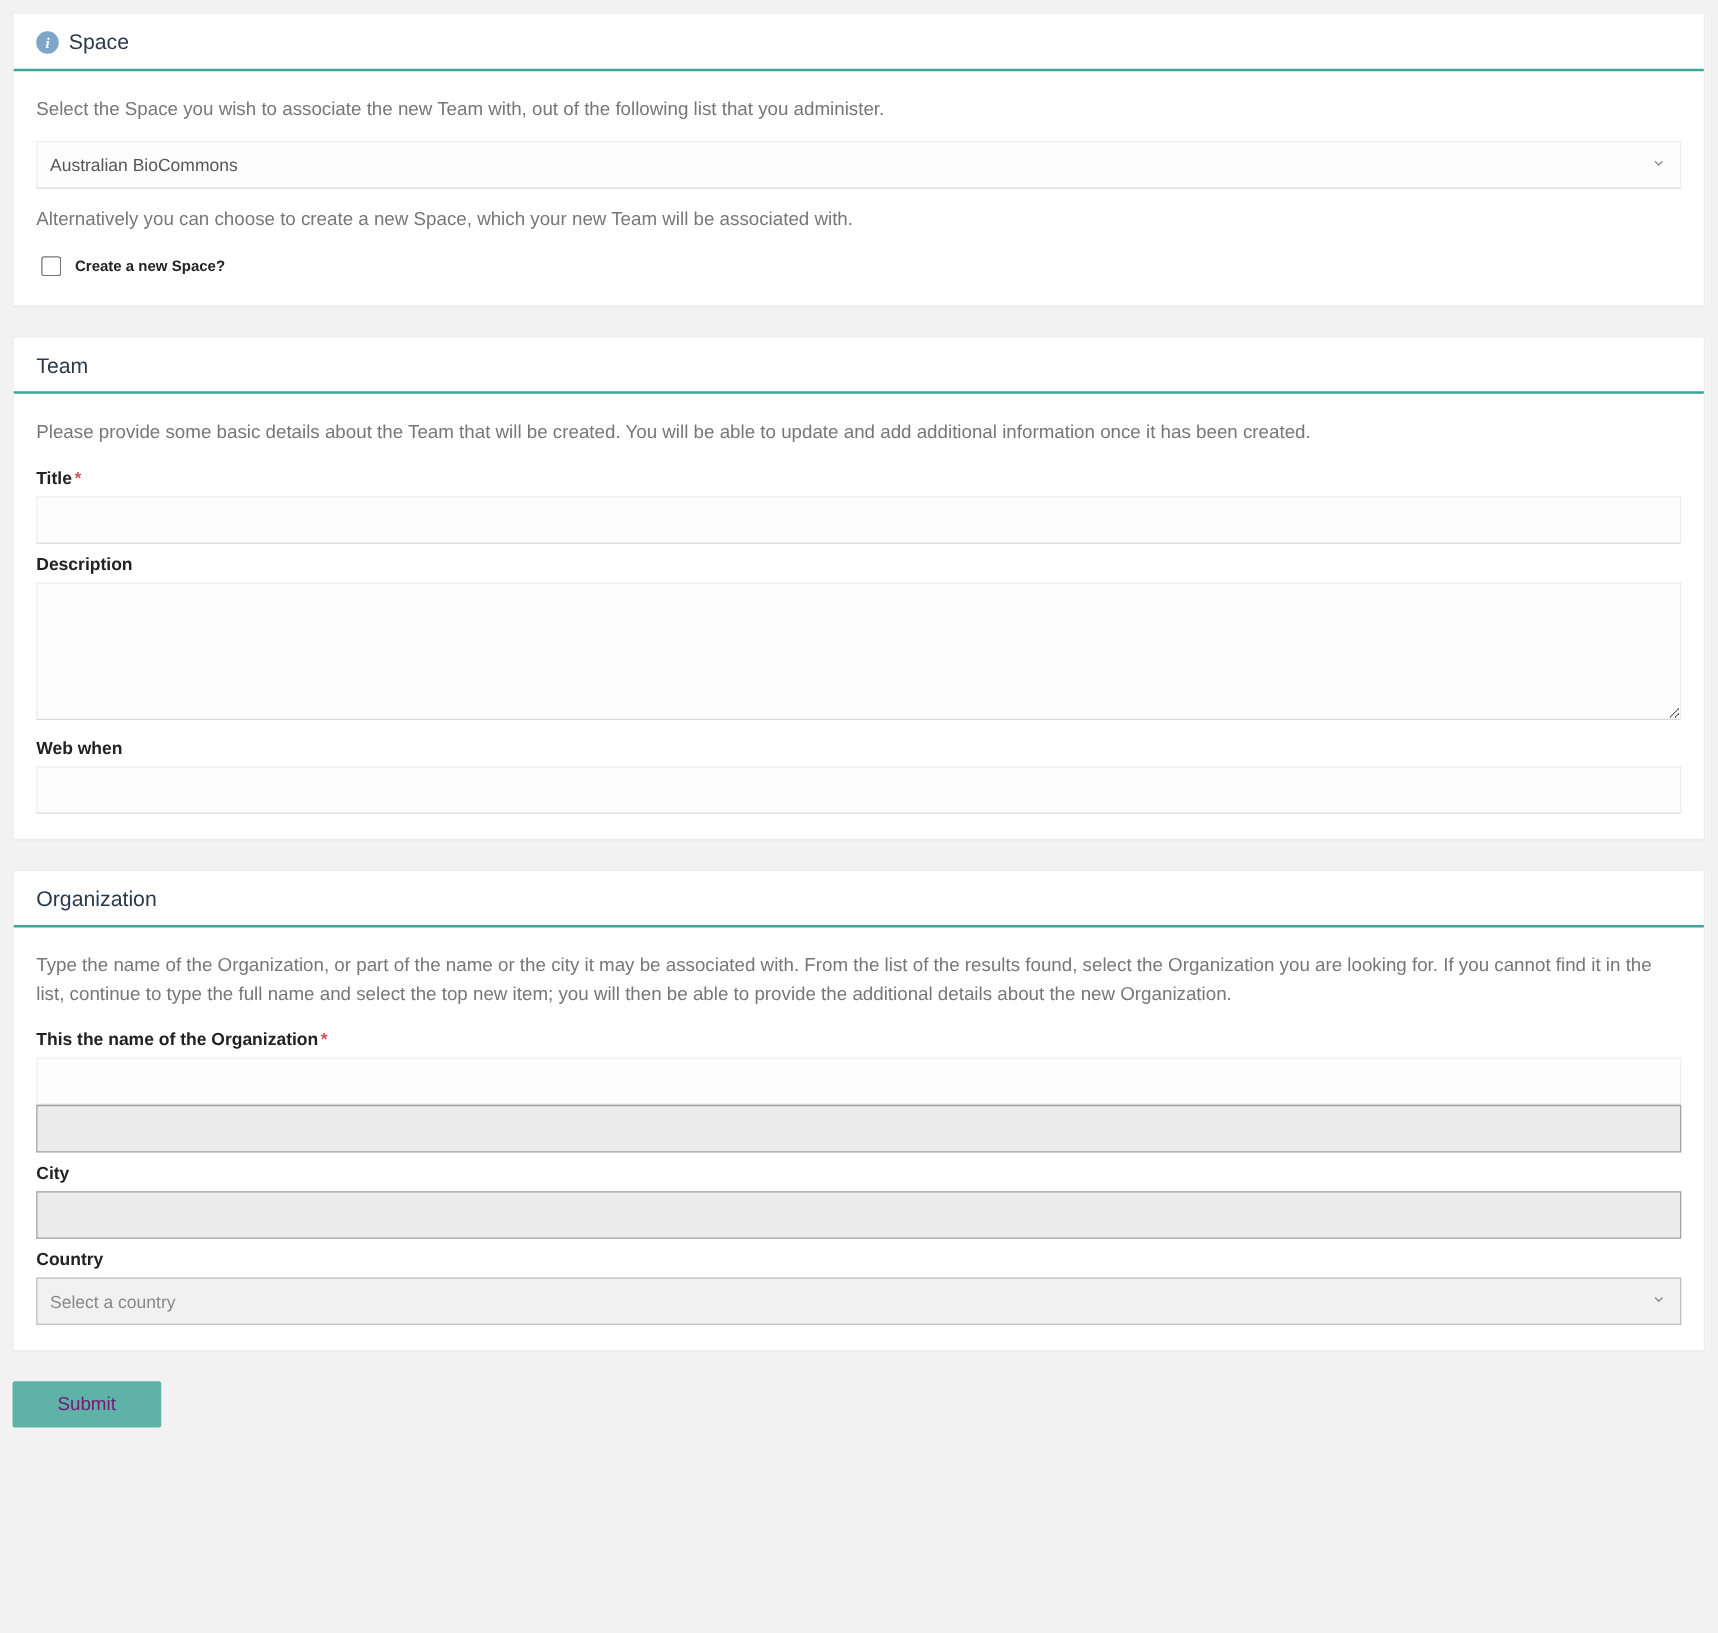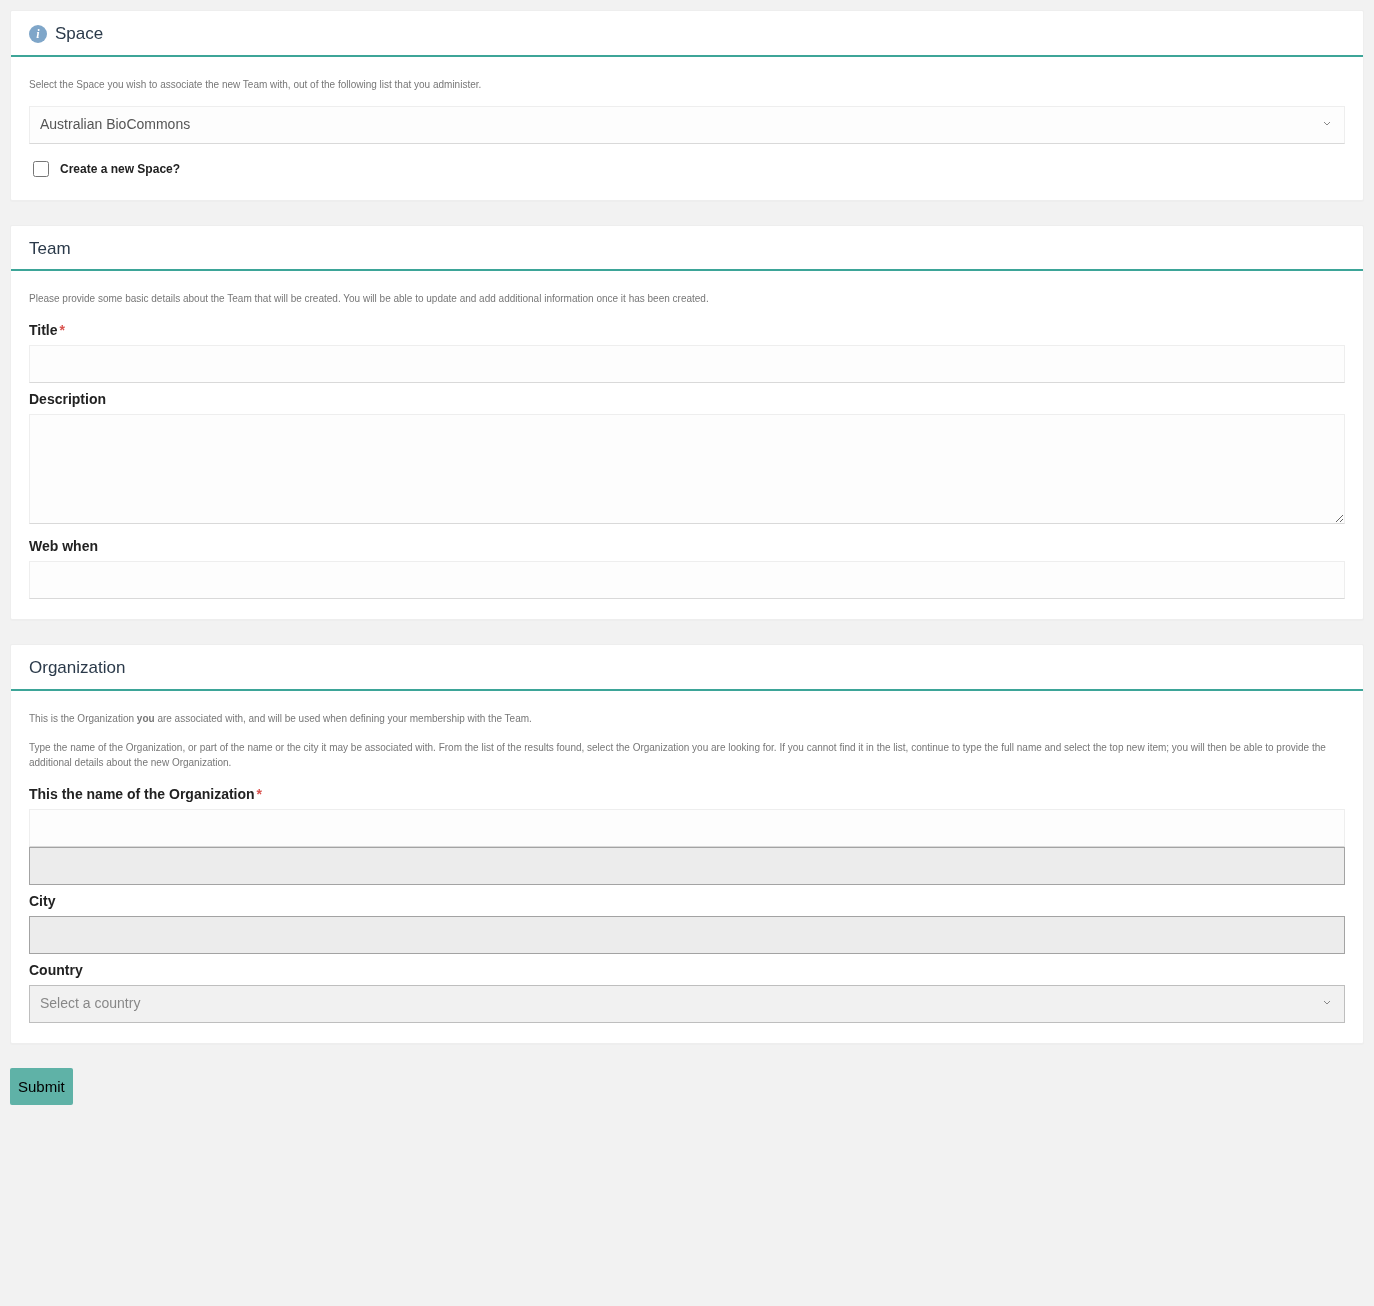--- a/index.html
+++ b/index.html
@@ -28,21 +28,21 @@
     display:flex;
     align-items:center;
     gap:8px;
   }
   .panel-body {
     padding:16px 18px 20px 18px;
   }
   .hint {
     color:#777;
     margin:4px 0 14px 0;
-    font-size:10px;
+    font-size:15px;
   }
   label.form-label {
     display:block;
     font-weight:700;
     color:#222;
     font-size:14px;
     margin-top:6px;
     margin-bottom:4px;
   }
   .required { color:#d9534f; margin-left:2px; font-weight:700;}
@@ -96,23 +96,23 @@
     width:16px;height:16px;
     accent-color:#555;
   }
   .checkbox-row .cb-label{
     font-weight:700;
     color:#222;
     font-size:12px;
   }
   .btn-submit {
     background:#5fb2a7;
-    color:#000000;
+    color:#701a75;
     border:none;
-    padding:10px 8px;
+    padding:10px 36px;
     font-size:15px;
     border-radius:2px;
     cursor:pointer;
   }
   .italic { }
   .info-icon {
     width:18px;height:18px;border-radius:50%;
     background:#7fa6c9;
     display:inline-flex;align-items:center;justify-content:center;
     color:#fff;font-family:Georgia,serif;font-style:italic;font-weight:700;font-size:12px;
@@ -141,20 +141,21 @@
     <div class="form-select-wrap">
       <select class="form-input">
         <option>Australian BioCommons</option>
       </select>
       <span class="chevron">
         <svg width="12" height="12" viewBox="0 0 24 24" fill="none" stroke="currentColor" stroke-width="2">
             <polyline points="6 9 12 15 18 9"></polyline>
           </svg>
       </span>
     </div>
+    <div class="hint" style="margin-top:14px;">Alternatively you can choose to create a new Space, which your new Team will be associated with.</div>
     <div class="checkbox-row">
       <input type="checkbox" style="">
       <span class="cb-label">Create a new Space?</span>
     </div>
   </div>
 </div>
 
 
 <div class="panel">
   <div class="panel-header">
@@ -175,23 +176,20 @@
     <input class="form-input" type="text" style="">
   </div>
 </div>
 
 
 <div class="panel">
   <div class="panel-header">
     <span>Organization</span>
   </div>
   <div class="panel-body">
-    <div class="hint">
-      <span>This is the Organization </span><strong>you</strong><span> are associated with, and will be used when defining your membership with the Team.</span>
-    </div>
     <div class="hint">
       <span>Type the name of the Organization, or part of the name or the city it may be associated with. From the list of the results found, select the Organization you are looking for. If you cannot find it in the list, continue to type the full name and select the top </span><span class="italic">new item</span><span>; you will then be able to provide the additional details about the new Organization.</span>
     </div>
 
     <label class="form-label">
       <span>This the name of the Organization</span><span class="required">*</span>
     </label>
     <input class="form-input" type="text" style="">
 
     <input class="disabled-input" type="text" disabled="" style="">

